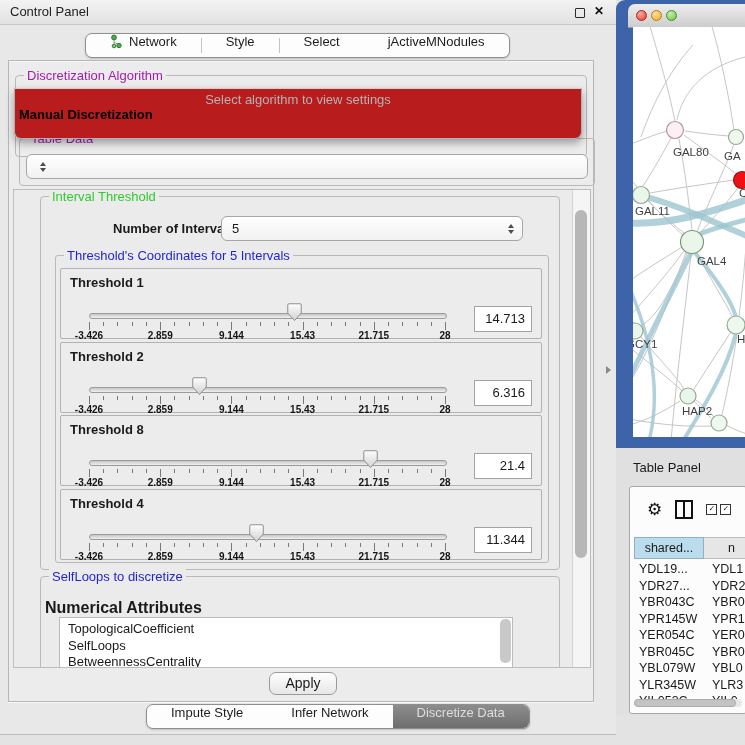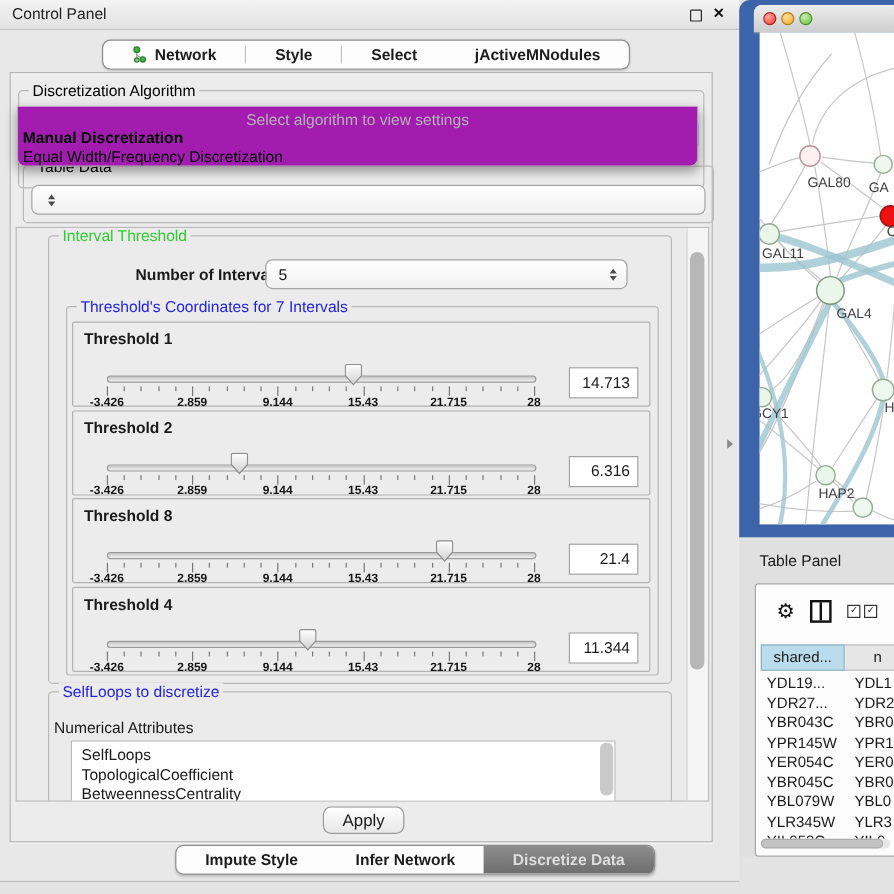--- a/index.html
+++ b/index.html
@@ -8,36 +8,36 @@
 
   
   #left-window{position:absolute;left:0;top:0;width:616px;height:734px;background:#e8e8e8;border-bottom:1px solid #bdbdbd}
   .titlebar{position:absolute;left:0;top:0;right:0;height:24px;background:linear-gradient(#f3f3f3,#e2e2e2);border-bottom:1px solid #c6c6c6}
   .titlebar .wtitle{position:absolute;left:10px;top:4px;font-size:13px;color:#222}
   .float-btn{position:absolute;right:31px;top:8px;width:8px;height:8px;border:1.5px solid #2b2b2b;border-radius:1px;background:transparent}
   .close-btn{position:absolute;right:12px;top:4px;font-size:12px;font-weight:bold;color:#111}
 
   
   .tabbar{position:absolute;display:flex;height:23px;background:#fdfdfd;border:1px solid #8f8f8f;border-radius:7px;overflow:hidden;box-shadow:0 1px 2px rgba(0,0,0,.18)}
-  .tab{display:flex;align-items:center;gap:6px;padding:0 24px;font-size:13px;font-weight:700;color:#1c1c1c;white-space:nowrap}
+  .tab{display:flex;gap:6px;padding:0 24px;font-size:13px;font-weight:400;color:#1c1c1c;white-space:nowrap}
   .tab.active{background:linear-gradient(#8d8d8d,var(--active_tab));color:#dedede}
   .tabsep{width:1px;background:#c4c4c4;margin:4px 0}
 
   #main-panel{position:absolute;left:8px;top:60px;width:584px;height:640px;background:#ececec;border:1px solid #b6b6b6;box-shadow:inset 0 1px 0 #f7f7f7,0 1px 0 #fafafa}
 
   .group{position:absolute;border:1px solid #b9b9b9;border-radius:4px}
   .gtitle{position:absolute;top:-8px;left:8px;background:#ececec;padding:0 3px;font-size:13px;white-space:nowrap}
   .gtitle.green{color:var(--group_title_green)}
   .gtitle.blue{color:var(--group_title_blue)}
-  .gtitle.dark{color:#000000}
+  .gtitle.dark{color:#a21caf}
 
   #algo-group{left:6px;top:14px;width:570px;height:80px}
   #algo-combo{position:absolute;left:10px;top:20px;width:550px;height:26px;background:#fff;border:3px solid var(--focus_ring);border-radius:8px}
 
-  #algo-popup{position:absolute;left:5px;top:27px;width:566px;height:49px;background:#a21caf;border:1px solid #b0b0b0;border-top-color:#cfcfcf;border-radius:0 0 7px 7px;box-shadow:0 4px 9px rgba(0,0,0,.35);z-index:6}
+  #algo-popup{position:absolute;left:5px;top:27px;width:566px;height:49px;background:#b91c1c;border:1px solid #b0b0b0;border-top-color:#cfcfcf;border-radius:0 0 7px 7px;box-shadow:0 4px 9px rgba(0,0,0,.35);z-index:6}
   .pop-ph{text-align:center;color:#b3b3b3;font-size:13px;padding-top:3px;height:15px}
   .pop-item{font-size:13px;line-height:15.5px;padding-left:4px;color:#000;white-space:nowrap}
   .pop-item.bold{font-weight:bold}
 
   #tabledata-group{left:10px;top:77px;width:574px;height:46px}
   .combo{background:linear-gradient(#ffffff,#f1f1f1);border:1px solid #a6a6a6;border-radius:6px;display:flex;align-items:center;font-size:13px;box-sizing:border-box;padding:0 6px 0 10px}
   .combo .cval{flex:1;overflow:hidden;white-space:nowrap}
   .stepper{display:flex;flex-direction:column;align-items:center;gap:2px;width:11px}
   .arr-up{width:0;height:0;border-left:3.5px solid transparent;border-right:3.5px solid transparent;border-bottom:4.5px solid #4c4c4c}
   .arr-dn{width:0;height:0;border-left:3.5px solid transparent;border-right:3.5px solid transparent;border-top:4.5px solid #4c4c4c}
@@ -59,21 +59,21 @@
   .t-thumb{position:absolute;top:34px;width:15px;height:19px}
   .t-ticks{position:absolute;left:28px;top:53px;width:356px;height:9px}
   .t-ticks span{position:absolute;top:0;width:1px;background:#787878}
   .t-ticks span.minor{height:4px}
   .t-ticks span.major{height:8px}
   .t-labels{position:absolute;left:28px;top:61px;width:356px;height:12px}
   .t-labels span{position:absolute;transform:translateX(-50%);font-size:10px;font-weight:700;color:#141414;white-space:nowrap}
   .t-value{position:absolute;right:9px;top:37px;width:58px;height:26px;background:#fff;border:1px solid #a2a2a2;box-sizing:border-box;font-size:13px;text-align:right;padding:4px 6px 0 0}
 
   #attr-group{left:26px;top:386px;width:518px;height:108px}
-  #attr-subtitle{position:absolute;left:4px;top:22px;font-size:13px;font-weight:normal}
+  #attr-subtitle{position:absolute;left:4px;top:22px;font-size:16px;font-weight:bold}
   #attr-list{position:absolute;left:18px;top:40px;width:452px;height:50px;background:#fff;border:1px solid #bbb;overflow:hidden}
   .attr-item{font-size:13px;line-height:16.5px;padding-left:8px;white-space:nowrap}
   #attr-list .attr-item:first-child{padding-top:3px}
   #list-vsb{position:absolute;right:1px;top:1px;width:11px;height:44px;background:#c9c9c9;border-radius:5px}
 
   #apply-btn{position:absolute;left:260px;top:611px;width:68px;height:23px;background:linear-gradient(#fefefe,#e7e7e7);border:1px solid #9a9a9a;border-radius:7px;font-size:14px;text-align:center;line-height:21px;box-sizing:border-box}
 
   #top-tab-bar{left:85px;top:33px}
   #bottom-tab-bar{left:146px;top:704px}
 
@@ -157,21 +157,20 @@
 
     <div class="group" id="algo-group">
       <span class="gtitle dark">Discretization Algorithm</span>
       <div id="algo-combo"></div>
     </div>
 
     <div id="algo-popup">
       <div class="pop-ph">Select algorithm to view settings</div>
       <div id="pop-items">
           <div class="pop-item bold">Manual Discretization</div>
-          <div class="pop-item">Equal Width/Frequency Discretization</div>
         </div>
     </div>
 
     <div class="group" id="tabledata-group">
       <span class="gtitle dark">Table Data</span>
       <div class="combo" id="td-combo">
         <span class="stepper">
             <span class="arr-up"></span>
             <span class="arr-dn"></span>
           </span>
@@ -183,21 +182,21 @@
         <span class="gtitle green onlight">Interval Threshold</span>
         <span id="ni-label">Number of Intervals</span>
         <div class="combo" id="ni-combo">
           <span class="cval">5</span>
           <span class="stepper">
               <span class="arr-up"></span>
               <span class="arr-dn"></span>
             </span>
         </div>
         <div id="thr-group">
-          <span class="gtitle blue onlight">Threshold's Coordinates for 7 Intervals</span>
+          <span class="gtitle blue onlight">Threshold's Coordinates for 5 Intervals</span>
           <div id="thr-container">
               <div class="thr-panel" style="top: 12px;">
     <div class="t-label">Threshold 1</div>
     <div class="t-track"></div>
     <div class="t-thumb" style="left: 225.982px;">
       <svg width="15" height="19" viewBox="0 0 15 19">
         <path d="M2,0.75 L13,0.75 Q14.25,0.75 14.25,2 L14.25,10 L7.5,17.6 L0.75,10 L0.75,2 Q0.75,0.75 2,0.75 Z" fill="url(#thumbGrad)" stroke="#8f8f8f" stroke-width="1"></path>
       </svg>
     </div>
     <div class="t-ticks">
@@ -377,22 +376,22 @@
     <div class="t-value">11.344</div>
   </div>
             </div>
         </div>
       </div>
 
       <div class="group" id="attr-group">
         <span class="gtitle blue onlight">SelfLoops to discretize</span>
         <span id="attr-subtitle">Numerical Attributes</span>
         <div id="attr-list">
-          <div class="attr-item">SelfLoops</div>
-            <div class="attr-item">TopologicalCoefficient</div>
+          <div class="attr-item">TopologicalCoefficient</div>
+            <div class="attr-item">SelfLoops</div>
             <div class="attr-item">BetweennessCentrality</div>
             <div id="list-vsb"></div>
         </div>
       </div>
 
       <div id="pane-vsb">
           <div class="thumb"></div>
         </div>
     </div>
 

